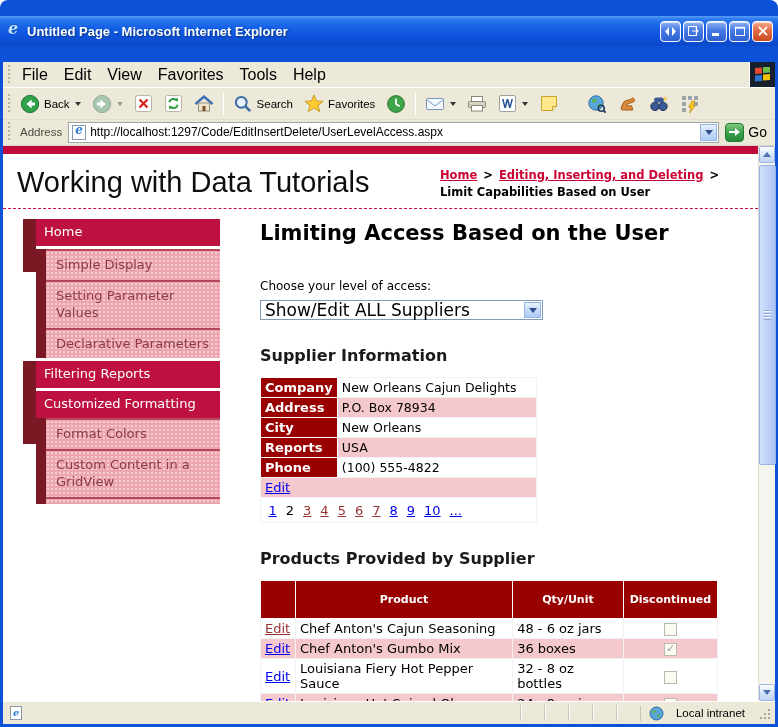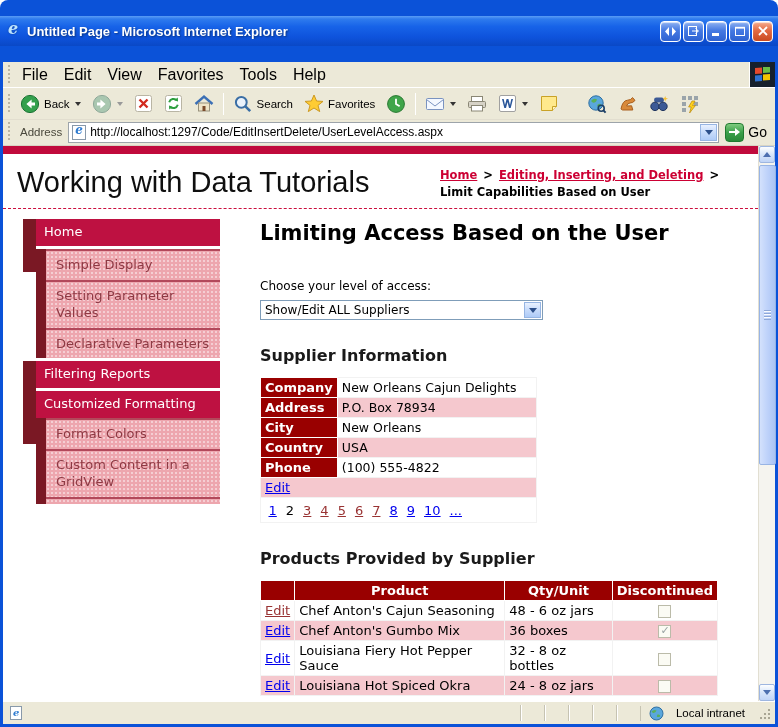--- a/index.html
+++ b/index.html
@@ -86,40 +86,40 @@
     border-top:2px solid #B2485A;cursor:pointer;
     background-image:radial-gradient(rgba(255,255,255,.45) 1px,transparent 1.4px);background-size:4px 4px}
   .sb-sub.clipped{height:7px;padding:2px 8px 0 10px;overflow:hidden}
 
   
   .main{flex:1;min-width:0;padding:12px 16px 0 40px}
   .main h1{font-size:21px;margin:0 0 34px;font-weight:bold;color:#000}
   .main h2{font-size:16px;margin:26px 0 12px;font-weight:bold;color:#1A1A1A}
   .field-label{font-size:12px;margin-bottom:7px}
   .xp-select{width:283px;height:20px;border:1px solid #7F9DB9;background:#fff;display:flex;align-items:center;
-    font-size:12px;padding-left:4px;cursor:pointer}
+    font-size:17px;padding-left:4px;cursor:pointer}
   .xp-select .btn{margin-left:auto;width:17px;height:16px;margin-right:1px;border:1px solid #96B5E3;
     background:linear-gradient(180deg,#E9F1FE,#CADDFB 45%,#AECBF7);display:flex;align-items:center;justify-content:center}
 
   table{border-collapse:collapse}
   .dv{width:277px;border:1px solid #808080;font-size:12.5px}
   .dv th{background:var(--tblhead);color:#fff;text-align:left;font-weight:bold;font-size:13px;
     padding:2px 4px;border:1px solid #fff;width:76px;white-space:nowrap}
   .dv td{padding:2px 4px;border:1px solid #F2F2F2}
   .dv tr.pink td{background:var(--tblpink)}
   .dv .pagerrow td{padding:5px 3px 4px}
   .lnk{color:var(--blue);text-decoration:underline;cursor:pointer;font-size:13px}
   .lnk.visited{color:var(--visited)}
   .pg{margin:0 4.5px;text-decoration:underline;cursor:pointer;font-size:13px}
   .p-link{color:var(--blue)}
   .p-visited{color:var(--visited)}
   .p-current{color:#000;text-decoration:none;cursor:default}
 
   .gv{width:458px;border:1px solid #808080;font-size:13px;margin-bottom:8px}
-  .gv th{background:var(--tblhead);color:#fff;font-weight:bold;font-size:13px;padding:2px 4px;
+  .gv th{background:var(--tblhead);color:#fff;font-weight:bold;font-size:11px;padding:12px 4px;
     border:1px solid #fff;white-space:nowrap;text-align:center}
   .gv td{padding:2px 4px;border:1px solid #F2F2F2;vertical-align:middle}
   .gv tr.pink td{background:var(--tblpink)}
   .gv .c-edit{width:34px}
   .gv .c-prod{width:212px}
   .gv .c-qty{width:108px}
   .gv .c-disc{width:92px;text-align:center}
   .cb{display:inline-block;width:13px;height:13px;border:1px solid #BBBBA9;background:#FBFBF4;position:relative;vertical-align:middle}
   .cb.checked::after{content:"✓";position:absolute;left:1px;top:-2px;font-size:11px;color:#98A2A2}
 
@@ -409,21 +409,21 @@
             </tr>
             <tr class="pink">
               <th>Address</th>
               <td>P.O. Box 78934</td>
             </tr>
             <tr>
               <th>City</th>
               <td>New Orleans</td>
             </tr>
             <tr class="pink">
-              <th>Country</th>
+              <th>Reports</th>
               <td>USA</td>
             </tr>
             <tr>
               <th>Phone</th>
               <td>(100) 555-4822</td>
             </tr>
             <tr class="pink">
               <td colspan="2"><a class="lnk">Edit</a></td>
             </tr>
             <tr class="pagerrow">

